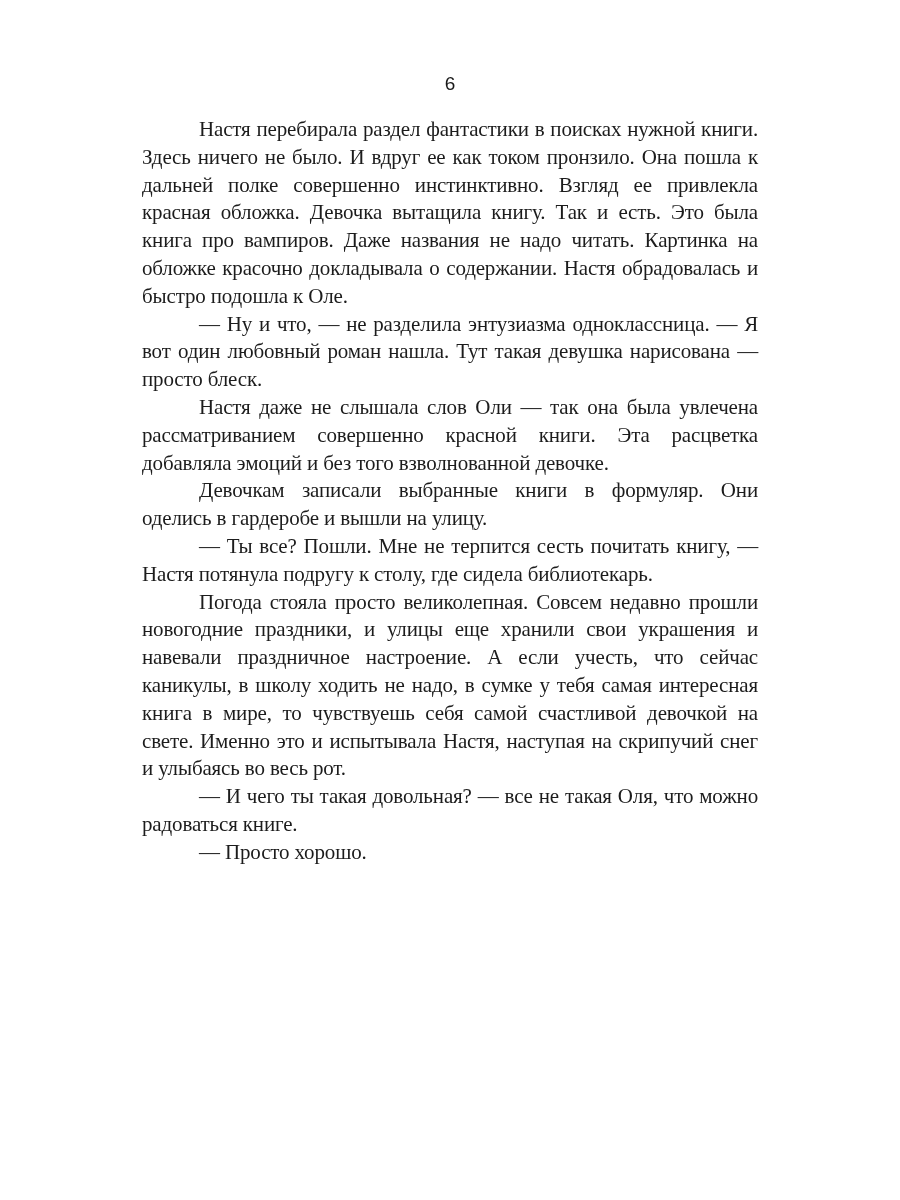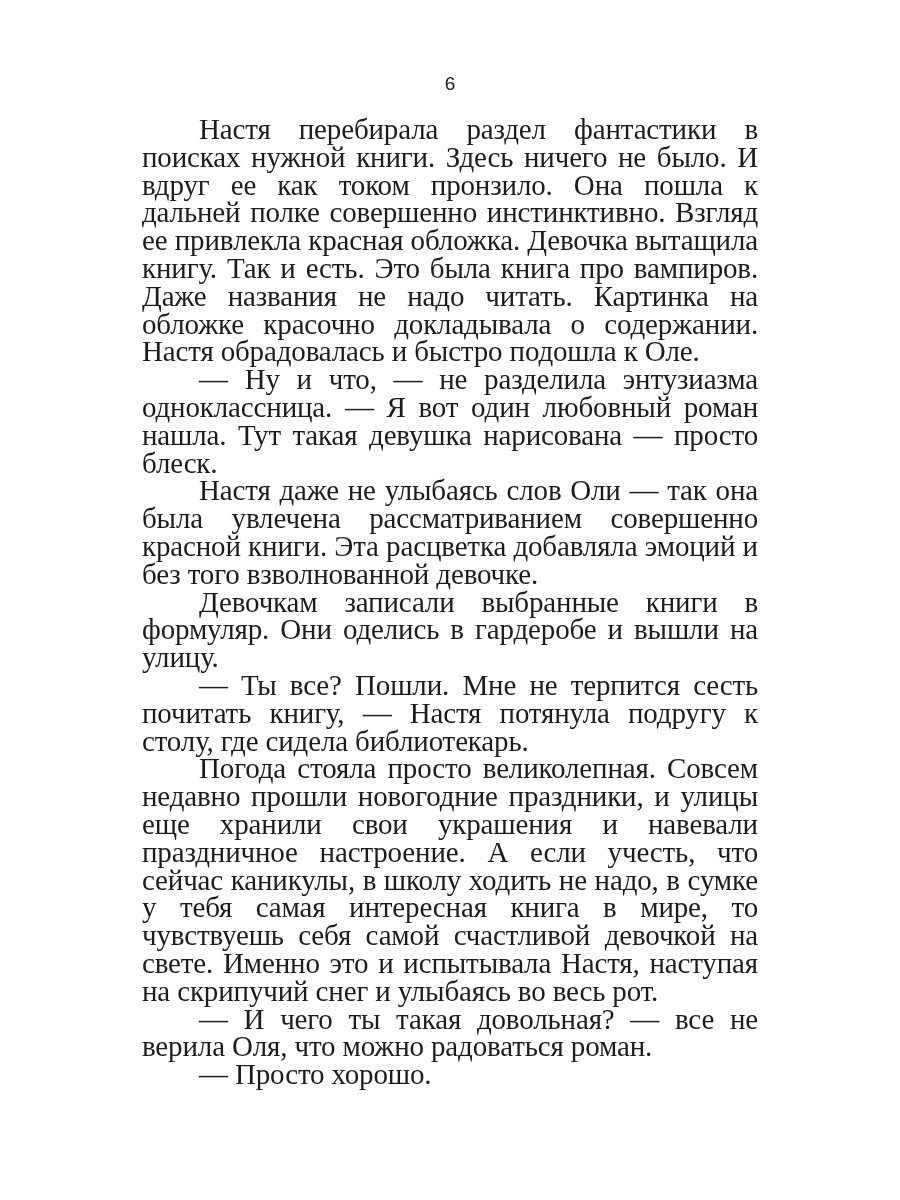--- a/index.html
+++ b/index.html
@@ -24,39 +24,39 @@
     font-size: 19px;
     line-height: 24px;
     color: #1a1a1a;
   }
   .text-body {
     position: absolute;
     top: 116px;
     left: 142px;
     width: 616px;
     font-family: "Liberation Serif", serif;
-    font-size: 29px;
+    font-size: 21px;
     line-height: 27.8px;
     text-align: justify;
     color: #1c1c1c;
     letter-spacing: -0.15px;
   }
   .text-body p {
     margin: 0;
     text-indent: 57px;
     hyphens: none;
   }
 </style>
 </head>
 <body>
 
 <div class="page-number">6</div>
 
 <div class="text-body">
   <p>Настя перебирала раздел фантастики в поисках нужной книги. Здесь ничего не было. И вдруг ее как током пронзило. Она пошла к дальней полке совершенно инстинктивно. Взгляд ее привлекла красная обложка. Девочка вытащила книгу. Так и есть. Это была книга про вампиров. Даже названия не надо читать. Картинка на обложке красочно докладывала о содержании. Настя обрадовалась и быстро подошла к Оле.</p>
   <p>— Ну и что, — не разделила энтузиазма одноклассница. — Я вот один любовный роман нашла. Тут такая девушка нарисована — просто блеск.</p>
-  <p>Настя даже не улыбаясь слов Оли — так она была увлечена рассматриванием совершенно красной книги. Эта расцветка добавляла эмоций и без того взволнованной девочке.</p>
+  <p>Настя даже не слышала слов Оли — так она была увлечена рассматриванием совершенно красной книги. Эта расцветка добавляла эмоций и без того взволнованной девочке.</p>
   <p>Девочкам записали выбранные книги в формуляр. Они оделись в гардеробе и вышли на улицу.</p>
   <p>— Ты все? Пошли. Мне не терпится сесть почитать книгу, — Настя потянула подругу к столу, где сидела библиотекарь.</p>
   <p>Погода стояла просто великолепная. Совсем недавно прошли новогодние праздники, и улицы еще хранили свои украшения и навевали праздничное настроение. А если учесть, что сейчас каникулы, в школу ходить не надо, в сумке у тебя самая интересная книга в мире, то чувствуешь себя самой счастливой девочкой на свете. Именно это и испытывала Настя, наступая на скрипучий снег и улыбаясь во весь рот.</p>
-  <p>— И чего ты такая довольная? — все не верила Оля, что можно радоваться роман.</p>
+  <p>— И чего ты такая довольная? — все не такая Оля, что можно радоваться книге.</p>
   <p>— Просто хорошо.</p>
 </div>
 
 </body></html>

